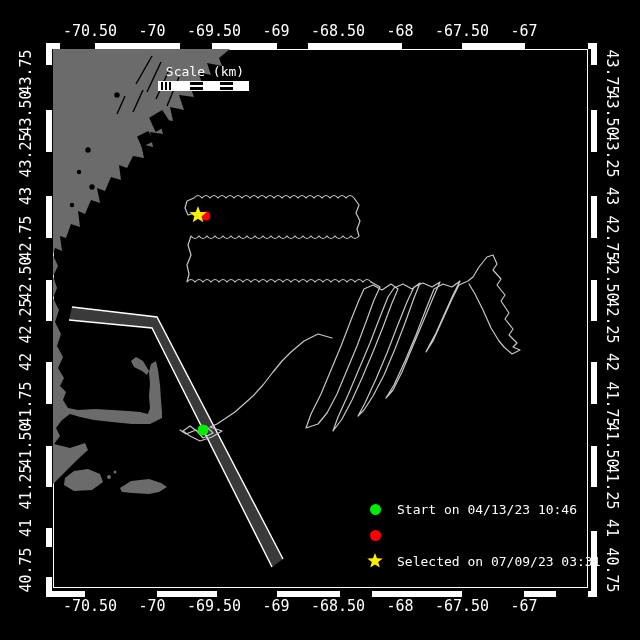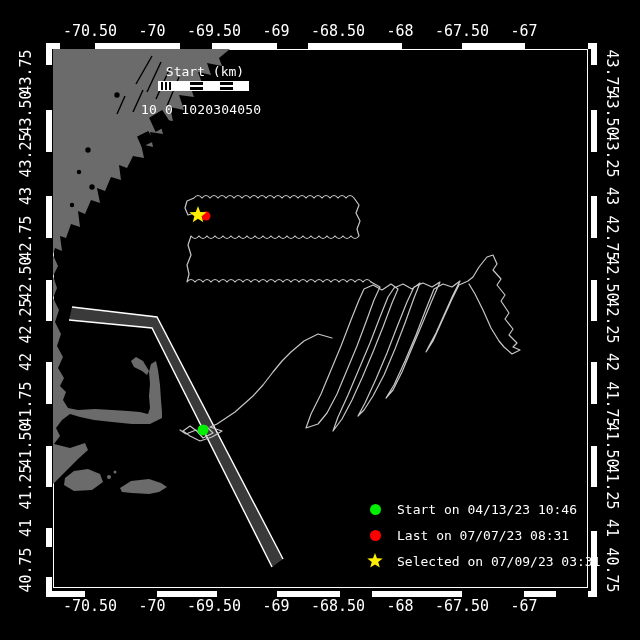--- a/index.html
+++ b/index.html
@@ -215,43 +215,41 @@
       <circle cx="0" cy="0" r="4.5" fill="#ff0000"></circle>
     </g>
     <g transform="translate(198,215)">
       <polygon fill="#ffee00" points="0,-9 2.2,-3.1 8.6,-2.8 3.6,1.2 5.3,7.3 0,3.8 -5.3,7.3 -3.6,1.2 -8.6,-2.8 -2.2,-3.1"></polygon>
     </g>
     <g transform="translate(203,430)">
       <circle cx="0" cy="0" r="5.5" fill="#00ee00"></circle>
     </g>
   </svg>
 
-  <div id="scale-title">Start (km)</div>
+  <div id="scale-title">Scale (km)</div>
   <div id="scale-bar">
     <div class="sb-hatch"></div>
     <div class="sb-solid"></div>
     <div class="sb-striped"></div>
     <div class="sb-solid"></div>
     <div class="sb-striped"></div>
     <div class="sb-solid"></div>
   </div>
-  <div id="scale-ticks">10 0 1020304050</div>
 
   <div id="legend">
       <div class="leg-row">
         <span class="leg-marker">
           <span class="leg-dot" style="background: rgb(0, 238, 0);"></span>
         </span>
         <span class="leg-label">Start on 04/13/23 10:46</span>
       </div>
       <div class="leg-row">
         <span class="leg-marker">
           <span class="leg-dot" style="background: rgb(255, 0, 0);"></span>
         </span>
-        <span class="leg-label">Last on 07/07/23 08:31</span>
       </div>
       <div class="leg-row">
         <span class="leg-marker">
           <svg width="20" height="20" viewBox="-10 -10 20 20">
             <polygon points="0,-9 2.2,-3.1 8.6,-2.8 3.6,1.2 5.3,7.3 0,3.8 -5.3,7.3 -3.6,1.2 -8.6,-2.8 -2.2,-3.1" fill="#ffee00"></polygon>
           </svg>
         </span>
         <span class="leg-label">Selected on 07/09/23 03:31</span>
       </div>
     </div>

